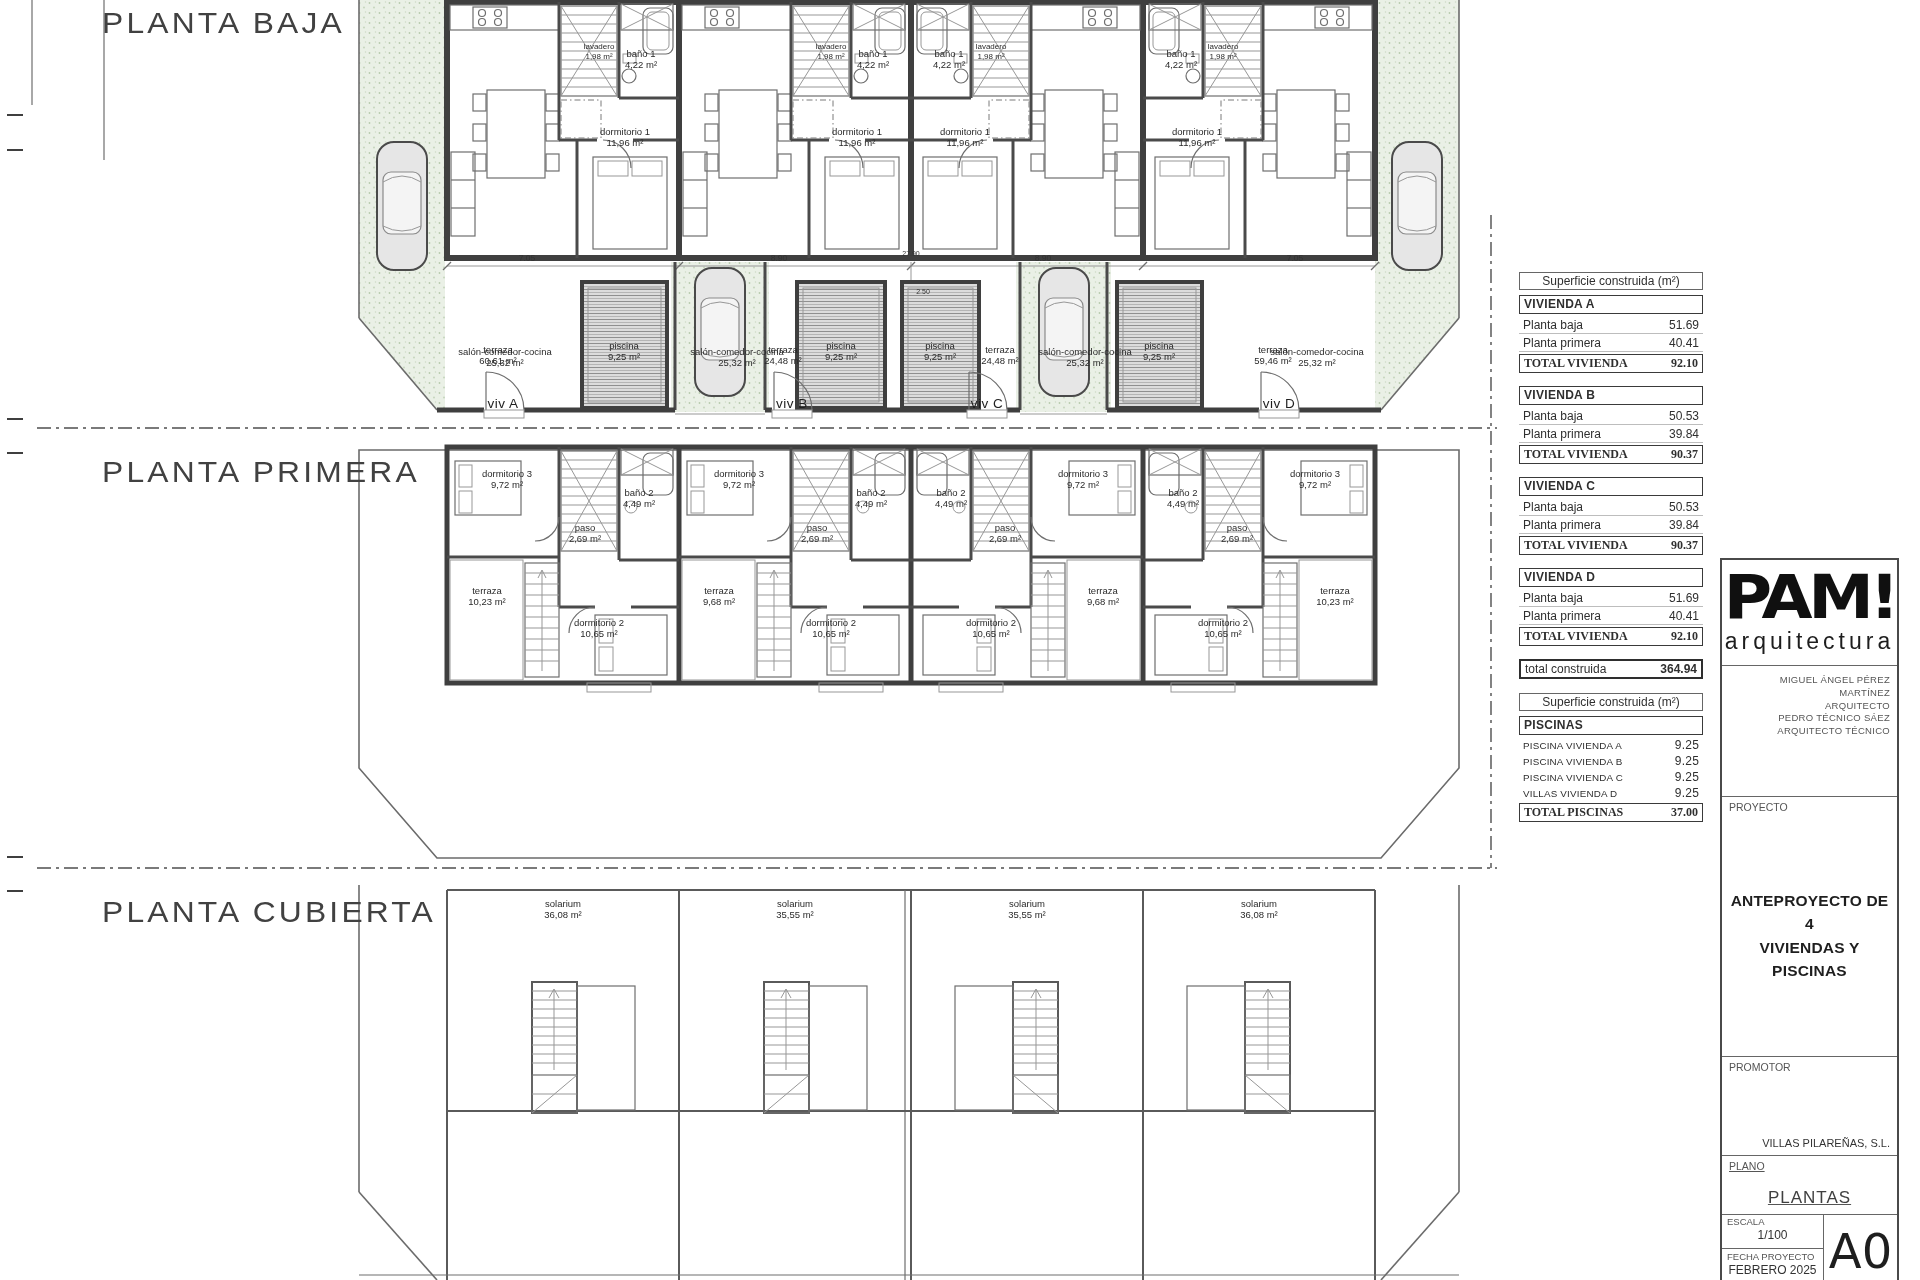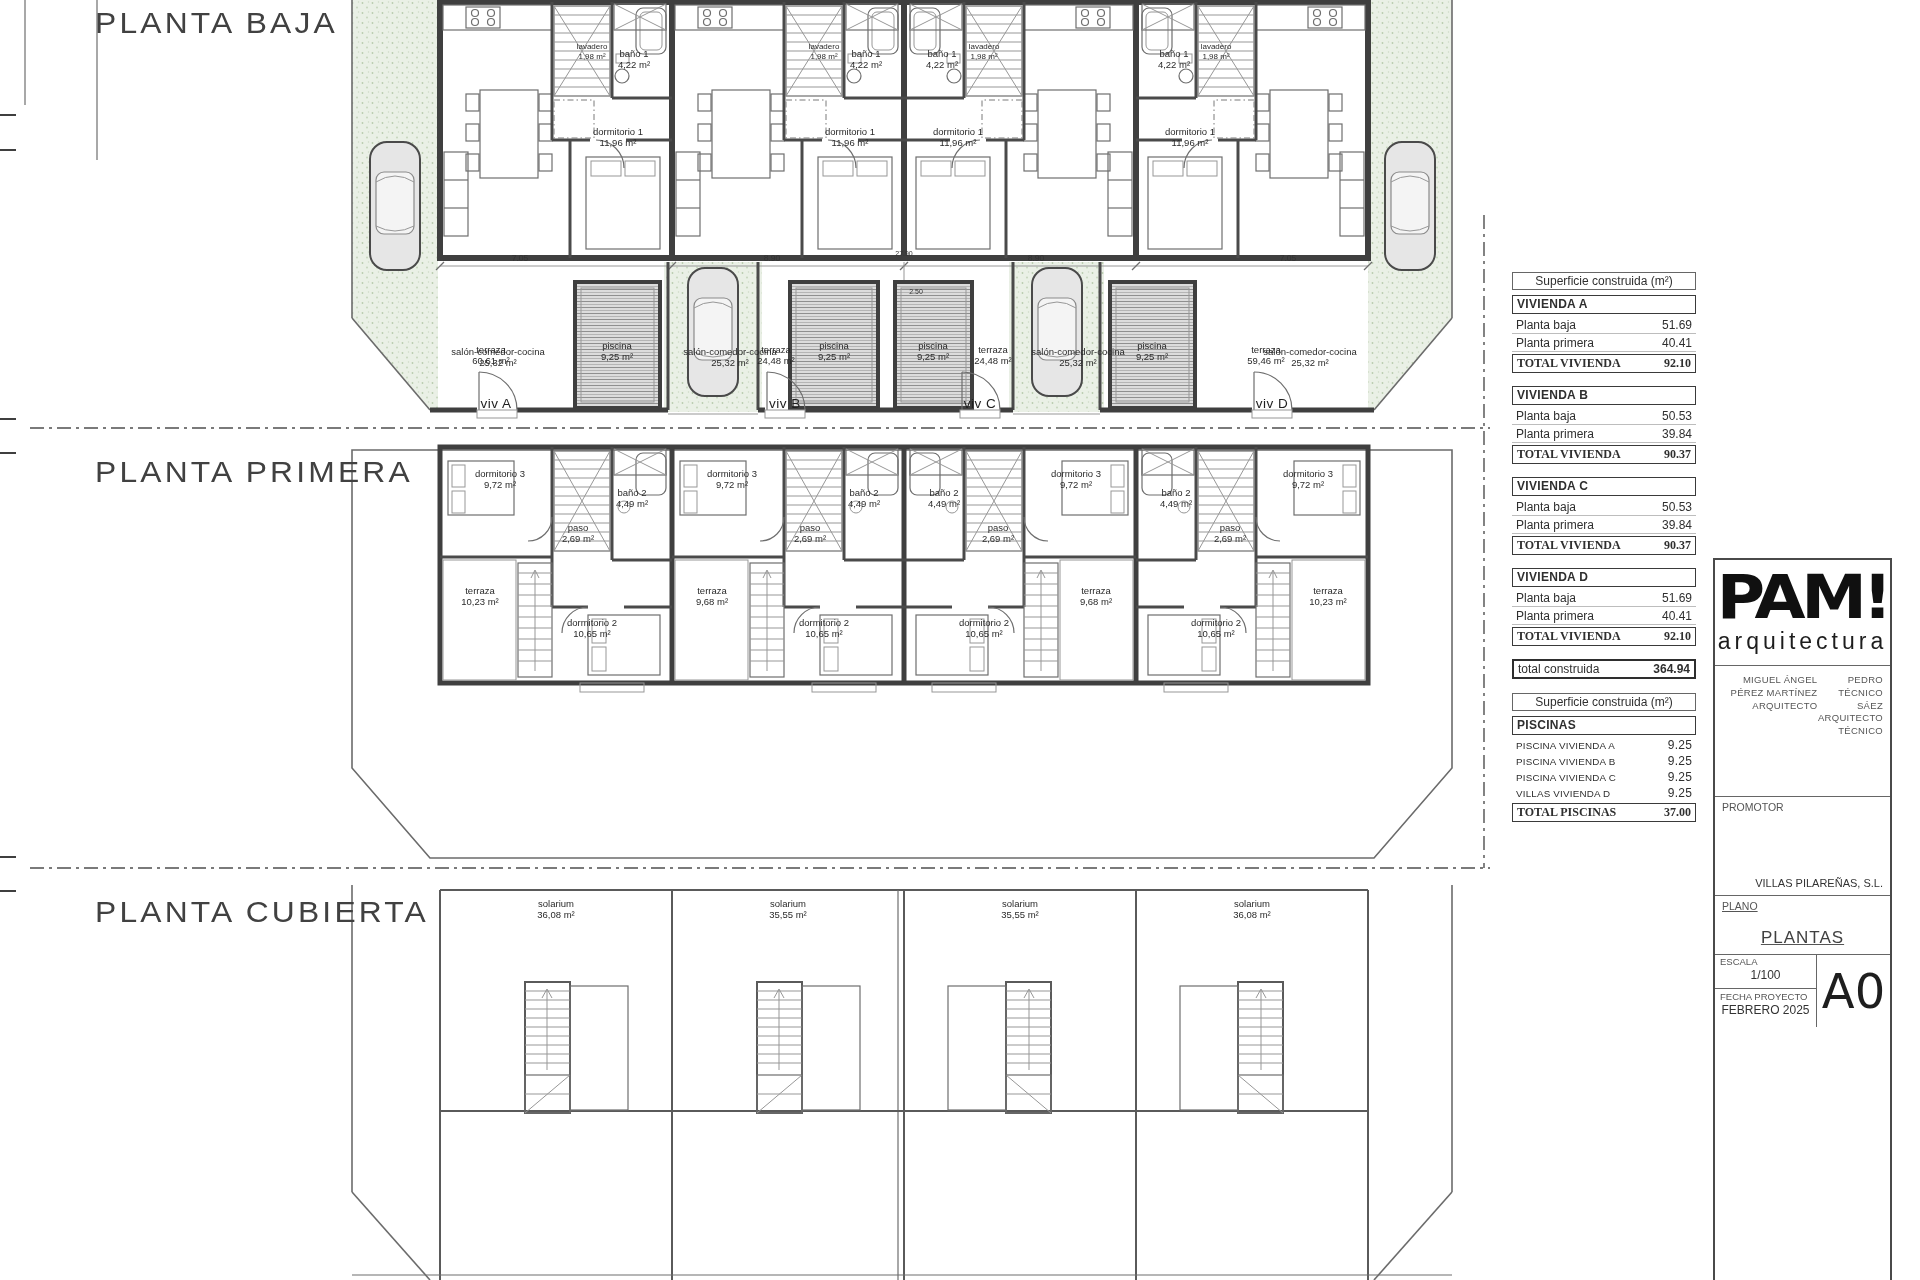--- a/index.html
+++ b/index.html
@@ -1,17 +1,17 @@
 <!DOCTYPE html>
 <html><head>
 <meta charset="utf-8">
 <style>
   html,body{margin:0;padding:0;background:#fff;}
   .sheet{position:relative;width:1892px;height:1280px;background:#ffffff;overflow:hidden;
-         font-family:"Liberation Sans",sans-serif;}
+         font-family:"Liberation Sans",sans-serif;margin-left:7px;}
   svg{position:absolute;left:0;top:0;}
   
   .w6{stroke:#3f3f3f;stroke-width:6;fill:none}
   .w5{stroke:#3f3f3f;stroke-width:5;fill:none}
   .w3{stroke:#4a4a4a;stroke-width:3;fill:none}
   .w2{stroke:#5a5a5a;stroke-width:2;fill:none}
   .tl{stroke:#6e6e6e;stroke-width:1.2;fill:none}
   .tl2{stroke:#979797;stroke-width:1;fill:none}
   .site{stroke:#6b6b6b;stroke-width:1.6;fill:none}
   .dd{stroke:#4f4f4f;stroke-width:1.4;fill:none;stroke-dasharray:14 5 3 5}
@@ -45,21 +45,21 @@
   .prow{display:flex;justify-content:space-between;align-items:baseline;padding:1px 4px;font-size:9.8px;letter-spacing:.2px;}
   .prow .pv{font-size:12px}
   
   .tb{position:absolute;left:1713px;top:558px;width:175px;height:730px;border:2px solid #4a4a4a;
       border-bottom:none;background:#fff;color:#2f2f2f;}
   .tbsec{border-bottom:1.4px solid #666;box-sizing:border-box;}
   .sec1{height:106px;text-align:center;padding-top:10px;}
   .logo{font-size:60px;font-weight:800;letter-spacing:-4px;line-height:.92;color:#101010;
         font-family:"DejaVu Sans",sans-serif;transform:scaleX(1.1);transform-origin:center;}
   .logosub{font-size:23px;letter-spacing:4px;color:#1d1d1d;margin-top:3px;}
-  .sec2{height:131px;padding:8px 7px 6px;display:flex;flex-direction:row;justify-content:center;
+  .sec2{height:131px;padding:8px 7px 6px;display:flex;flex-direction:column;justify-content:flex-start;
         text-align:right;font-size:9.5px;line-height:1.35;letter-spacing:.3px;color:#555;}
   .sec3{height:260px;padding:4px 7px;font-size:10.5px;color:#555;}
   .sec3 .big{margin-top:76px;text-align:center;font-weight:700;font-size:15.5px;line-height:1.5;
              color:#1e1e1e;letter-spacing:.2px;}
   .sec4{height:99px;padding:4px 7px;display:flex;flex-direction:column;justify-content:space-between;
         font-size:10.5px;color:#555;}
   .sec4 .val{text-align:right;font-size:11px;color:#333;padding-bottom:2px;}
   .sec5{height:59px;padding:4px 7px;display:flex;flex-direction:column;justify-content:space-between;
         font-size:10.5px;color:#555;text-decoration:underline;}
   .sec5 .val{text-align:center;font-size:17px;letter-spacing:1px;color:#404040;padding-bottom:2px;}
@@ -654,20 +654,27 @@
   <div class="tbsec sec2">
     <div>
       <div>MIGUEL ÁNGEL PÉREZ MARTÍNEZ</div>
       <div>ARQUITECTO</div>
     </div>
     <div>
       <div>PEDRO TÉCNICO SÁEZ</div>
       <div>ARQUITECTO TÉCNICO</div>
     </div>
   </div>
+  <div class="tbsec sec3">
+    <div>PROYECTO</div>
+    <div class="big">
+      <div>ANTEPROYECTO DE  4</div>
+      <div>VIVIENDAS Y PISCINAS</div>
+    </div>
+  </div>
   <div class="tbsec sec4">
     <div>PROMOTOR</div>
     <div class="val">VILLAS PILAREÑAS, S.L.</div>
   </div>
   <div class="tbsec sec5">
     <div>PLANO</div>
     <div class="val">PLANTAS</div>
   </div>
   <div class="sec6">
     <div class="c1">

